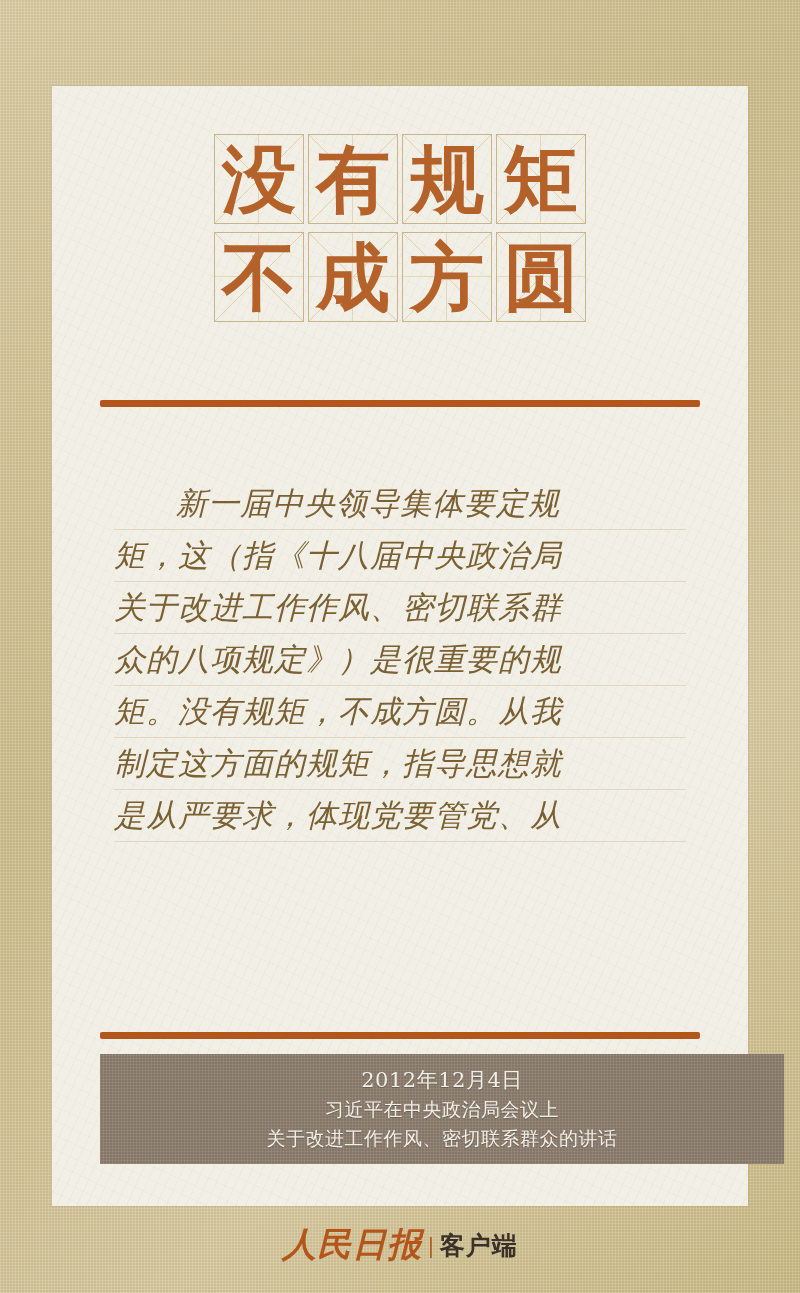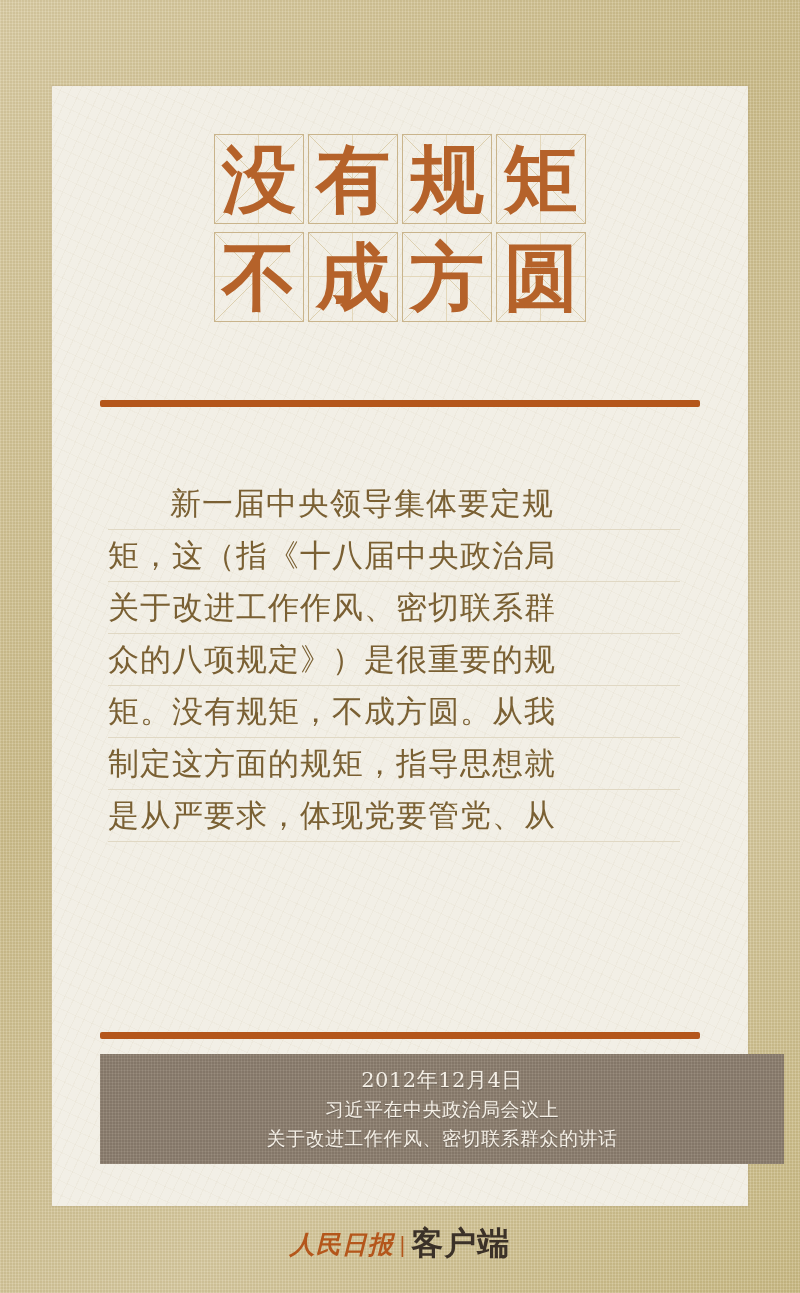--- a/index.html
+++ b/index.html
@@ -97,23 +97,24 @@
     height: 7px;
     background: #b4561b;
     border-radius: 2px;
   }
   .rule.top { top: 314px; }
   .rule.bottom { top: 946px; }
 
   
   .body-text {
     position: absolute;
-    left: 56px;
+    left: 62px;
     top: 392px;
     width: 572px;
+    font-style: italic;
   }
   .line {
     position: relative;
     height: 51px;
     line-height: 51px;
     font-size: 31px;
     color: #7a6033;
     font-family: "DejaVu Serif", "Liberation Serif", serif;
     letter-spacing: 1px;
     white-space: nowrap;
@@ -153,34 +154,34 @@
     position: absolute;
     left: 0;
     top: 1222px;
     width: 100%;
     display: flex;
     align-items: center;
     justify-content: center;
     gap: 6px;
   }
   .brand-mark {
-    font-size: 25px;
+    font-size: 34px;
     font-weight: bold;
     color: #b4561b;
     font-family: "DejaVu Serif", "Liberation Serif", serif;
     letter-spacing: 1px;
     font-style: italic;
   }
   .brand-sep {
     color: #b4561b;
     font-size: 24px;
     font-weight: bold;
   }
   .brand-name {
-    font-size: 32px;
+    font-size: 25px;
     font-weight: bold;
     color: #3b3128;
     font-family: "DejaVu Serif", "Liberation Serif", serif;
     letter-spacing: 1px;
   }
 </style>
 </head>
 <body>
 
 <div class="poster">

